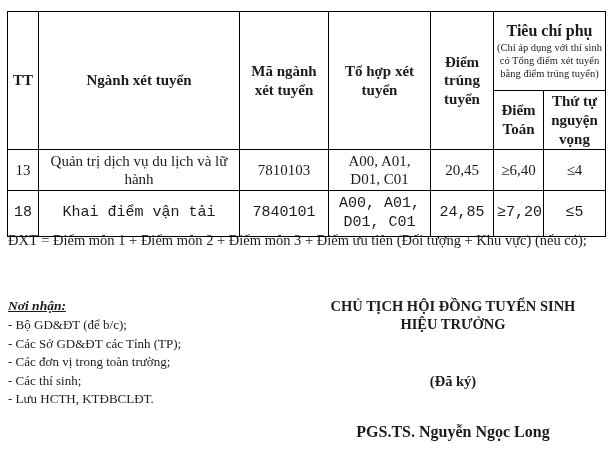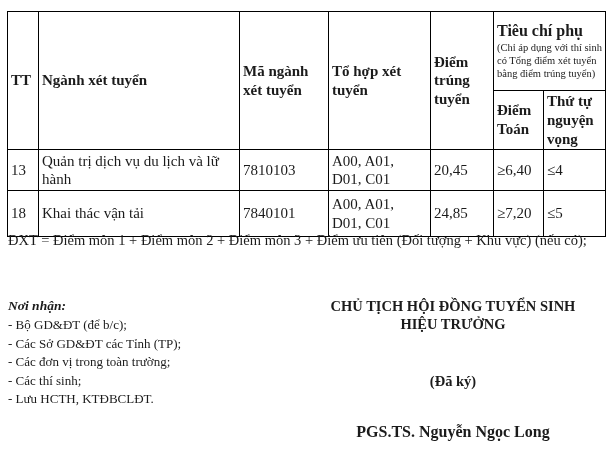--- a/index.html
+++ b/index.html
@@ -27,30 +27,30 @@
     top: 11px;
     border-collapse: collapse;
     table-layout: fixed;
     width: 598px;
   }
   table.admission th,
   table.admission td {
     border: 1.5px solid #000000;
     padding: 1px 3px;
     vertical-align: middle;
-    text-align: left;
+    text-align: center;
     font-size: 15px;
     line-height: 1.25;
     overflow: hidden;
   }
   table.admission th { font-weight: bold; }
   tr.head-row-1 { height: 79px; }
   tr.head-row-2 { height: 47px; }
   tr.data-row-1 { height: 41px; }
-  tr.data-row-2 { height: 46px; }
+  tr.data-row-2 { height: 46px; font-family: Liberation Mono, monospace; }
 
   th.tcp-cell { vertical-align: top; padding-top: 3px; }
   .tcp-title { font-size: 16px; font-weight: bold; line-height: 1.1; }
   .tcp-note  { font-size: 10.5px; font-weight: normal; line-height: 1.25; margin-top: 1px; }
   th.sub-head { font-weight: normal; font-size: 12px; line-height: 1.2; }
 
   td.nganh-cell { text-align: left; padding-left: 6px; padding-right: 4px; }
 
   
   .ghi-chu {
@@ -68,20 +68,21 @@
     position: absolute;
     left: 8px;
     top: 296px;
     width: 270px;
     font-size: 13px;
     line-height: 1.42;
   }
   .noi-nhan-title {
     font-weight: bold;
     font-style: italic;
+    text-decoration: underline;
     font-size: 13.5px;
     margin-bottom: 1px;
   }
   .signature {
     position: absolute;
     left: 292px;
     top: 297px;
     width: 322px;
     text-align: center;
   }
@@ -136,21 +137,21 @@
       <td>13</td>
       <td class="nganh-cell">Quản trị dịch vụ du lịch và lữ hành</td>
       <td>7810103</td>
       <td>A00, A01, D01, C01</td>
       <td>20,45</td>
       <td>≥6,40</td>
       <td>≤4</td>
     </tr>
     <tr class="data-row-2">
       <td>18</td>
-      <td class="nganh-cell">Khai thác vận tải</td>
+      <td class="nganh-cell">Khai điểm vận tải</td>
       <td>7840101</td>
       <td>A00, A01, D01, C01</td>
       <td>24,85</td>
       <td>≥7,20</td>
       <td>≤5</td>
     </tr>
   </tbody>
     </table>
 
   <div class="ghi-chu">

